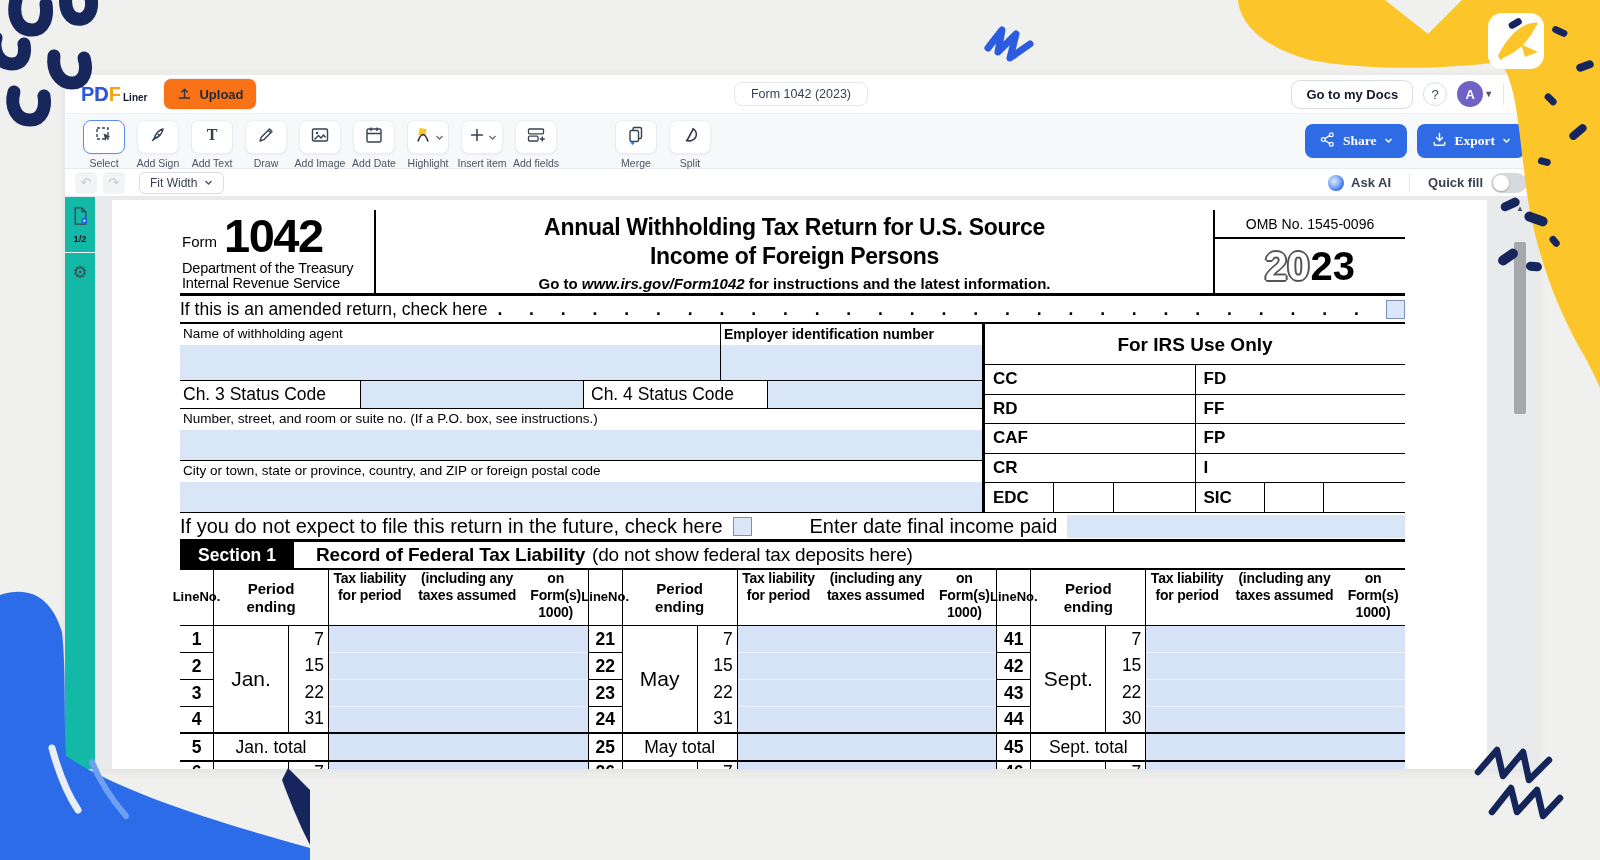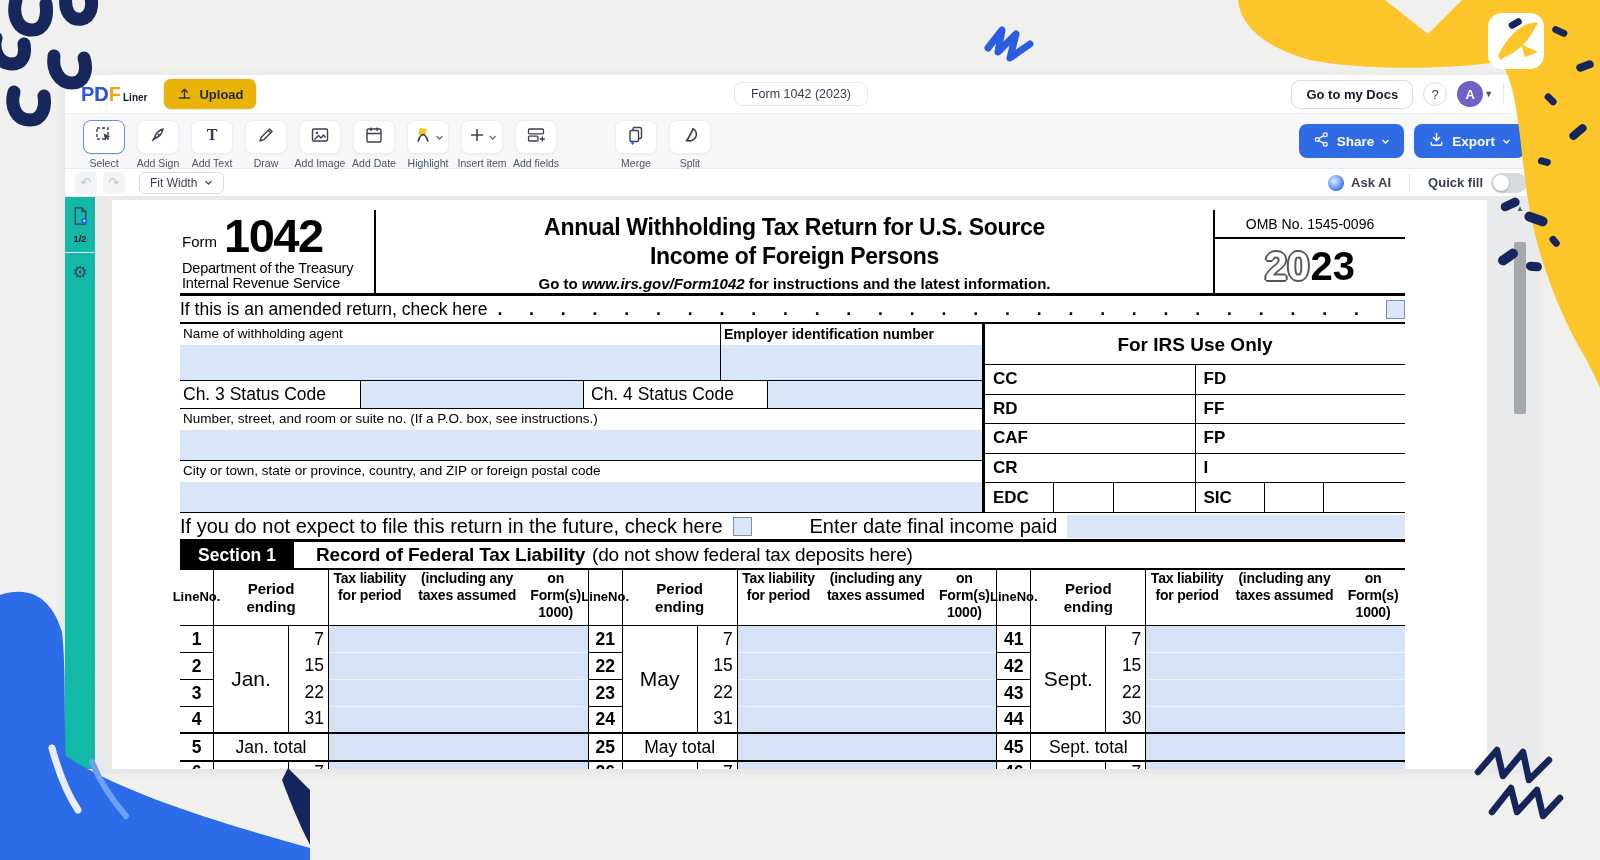--- a/index.html
+++ b/index.html
@@ -14,39 +14,39 @@
             background:#fff; border-radius:10px; z-index:1; display:flex; flex-direction:column;
             box-shadow:0 2px 12px rgba(0,0,0,.07); }
 
   
   .topbar { height:38px; display:flex; align-items:center; padding:0 10px; position:relative; background:#fff; border-radius:10px 10px 0 0; }
   .logo { display:flex; align-items:baseline; margin-left:6px; }
   .logo .lp { color:#2b57d8; font-weight:800; font-size:20px; }
   .logo .ld { color:#2b57d8; font-weight:800; font-size:20px; background:linear-gradient(135deg,#2b57d8 40%,#f5b40f 40% 62%,#2b57d8 62%); -webkit-background-clip:text; background-clip:text; }
   .logo .lf { color:#f0a713; font-weight:800; font-size:20px; }
   .logo .lliner { font-size:10px; color:#15192b; font-weight:700; margin-left:2px; }
-  .upload-btn { margin-left:16px; display:flex; align-items:center; gap:6px; background:#eab308; border:1px solid #eceef2; border-radius:8px; padding:5px 12px; font-size:13px; color:#1f2937; font-weight:600; cursor:pointer; }
+  .upload-btn { margin-left:16px; display:flex; align-items:center; gap:6px; background:#f97316; border:1px solid #eceef2; border-radius:8px; padding:5px 12px; font-size:13px; color:#1f2937; font-weight:600; cursor:pointer; }
   .doc-pill { position:absolute; left:50%; transform:translateX(-50%); top:7px; border:1px solid #e5e7eb; border-radius:8px; padding:4px 16px; font-size:12.5px; color:#374151; background:#fff; }
   .top-right { margin-left:auto; display:flex; align-items:center; gap:10px; }
   .go-docs { border:1px solid #d9dce1; border-radius:9px; padding:6px 14px; font-size:13px; font-weight:600; color:#15192b; background:#fff; cursor:pointer; }
   .help-btn { width:24px; height:24px; border:1px solid #d9dce1; border-radius:50%; display:grid; place-items:center; font-size:13px; color:#374151; background:#fff; cursor:pointer; }
   .avatar { width:26px; height:26px; border-radius:50%; background:#6e62c6; color:#fff; font-weight:700; font-size:13px; display:grid; place-items:center; }
   .chev-dn { font-size:9px; color:#4b5563; margin-left:-3px; }
   .v-div { width:1px; height:22px; background:#e5e7eb; }
   .collapse { font-size:9px; color:#374151; padding:0 2px; cursor:pointer; }
 
   
   .toolbar { height:56px; background:#f7f8fa; border-top:1px solid #f0f1f4; border-bottom:1px solid #e9eaee; display:flex; align-items:flex-start; padding:6px 12px 0 12px; }
   .tool { width:54px; display:flex; flex-direction:column; align-items:center; gap:3px; cursor:pointer; }
   .tool .ibox { width:42px; height:34px; background:#fff; border:1px solid #eceef2; border-radius:8px; display:flex; align-items:center; justify-content:center; gap:2px; box-shadow:0 1px 2px rgba(16,24,40,.05); }
   .tool.active .ibox { border:1.5px solid #5b8def; }
   .tool .tlabel { font-size:10.5px; color:#4b5563; white-space:nowrap; }
   .tool.merge-gap { margin-left:46px; }
   .share-group { margin-left:auto; display:flex; gap:10px; padding-top:4px; }
-  .btn-blue { background:#2e6be4; color:#fff; border:none; border-radius:8px; height:34px; padding:0 14px; display:flex; align-items:center; gap:7px; font-size:13.5px; font-weight:700; cursor:pointer; font-family:Liberation Sans, sans-serif; }
+  .btn-blue { background:#2e6be4; color:#fff; border:none; border-radius:8px; height:34px; padding:0 14px; display:flex; align-items:center; gap:7px; font-size:13.5px; font-weight:700; cursor:pointer; font-family:Liberation Serif, serif; }
 
   
   .subbar { height:28px; border-bottom:1px solid #e7e8ec; display:flex; align-items:center; padding:0 10px; background:#fff; }
   .ur-btn { width:22px; height:22px; border-radius:5px; background:#f2f3f5; color:#c6cad0; display:grid; place-items:center; font-size:13px; margin-right:6px; cursor:default; }
   .fit { margin-left:8px; border:1px solid #d8dbe0; border-radius:6px; padding:3px 10px; font-size:12px; color:#374151; display:flex; align-items:center; gap:7px; background:#fff; cursor:pointer; }
   .askai { margin-left:auto; display:flex; align-items:center; gap:7px; font-size:13px; color:#374151; font-weight:600; cursor:pointer; }
   .ai-dot { width:16px; height:16px; border-radius:50%; background:radial-gradient(circle at 38% 38%, #dbeafe 0%, #93b8f8 35%, #2f6be4 75%, #1d4ed8 100%); }
   .sub-div { width:1px; height:18px; background:#e5e7eb; margin:0 18px; }
   .qf { display:flex; align-items:center; gap:8px; font-size:13px; color:#374151; font-weight:600; }
   .toggle { width:36px; height:20px; border-radius:10px; background:#d6d9de; position:relative; cursor:pointer; }

